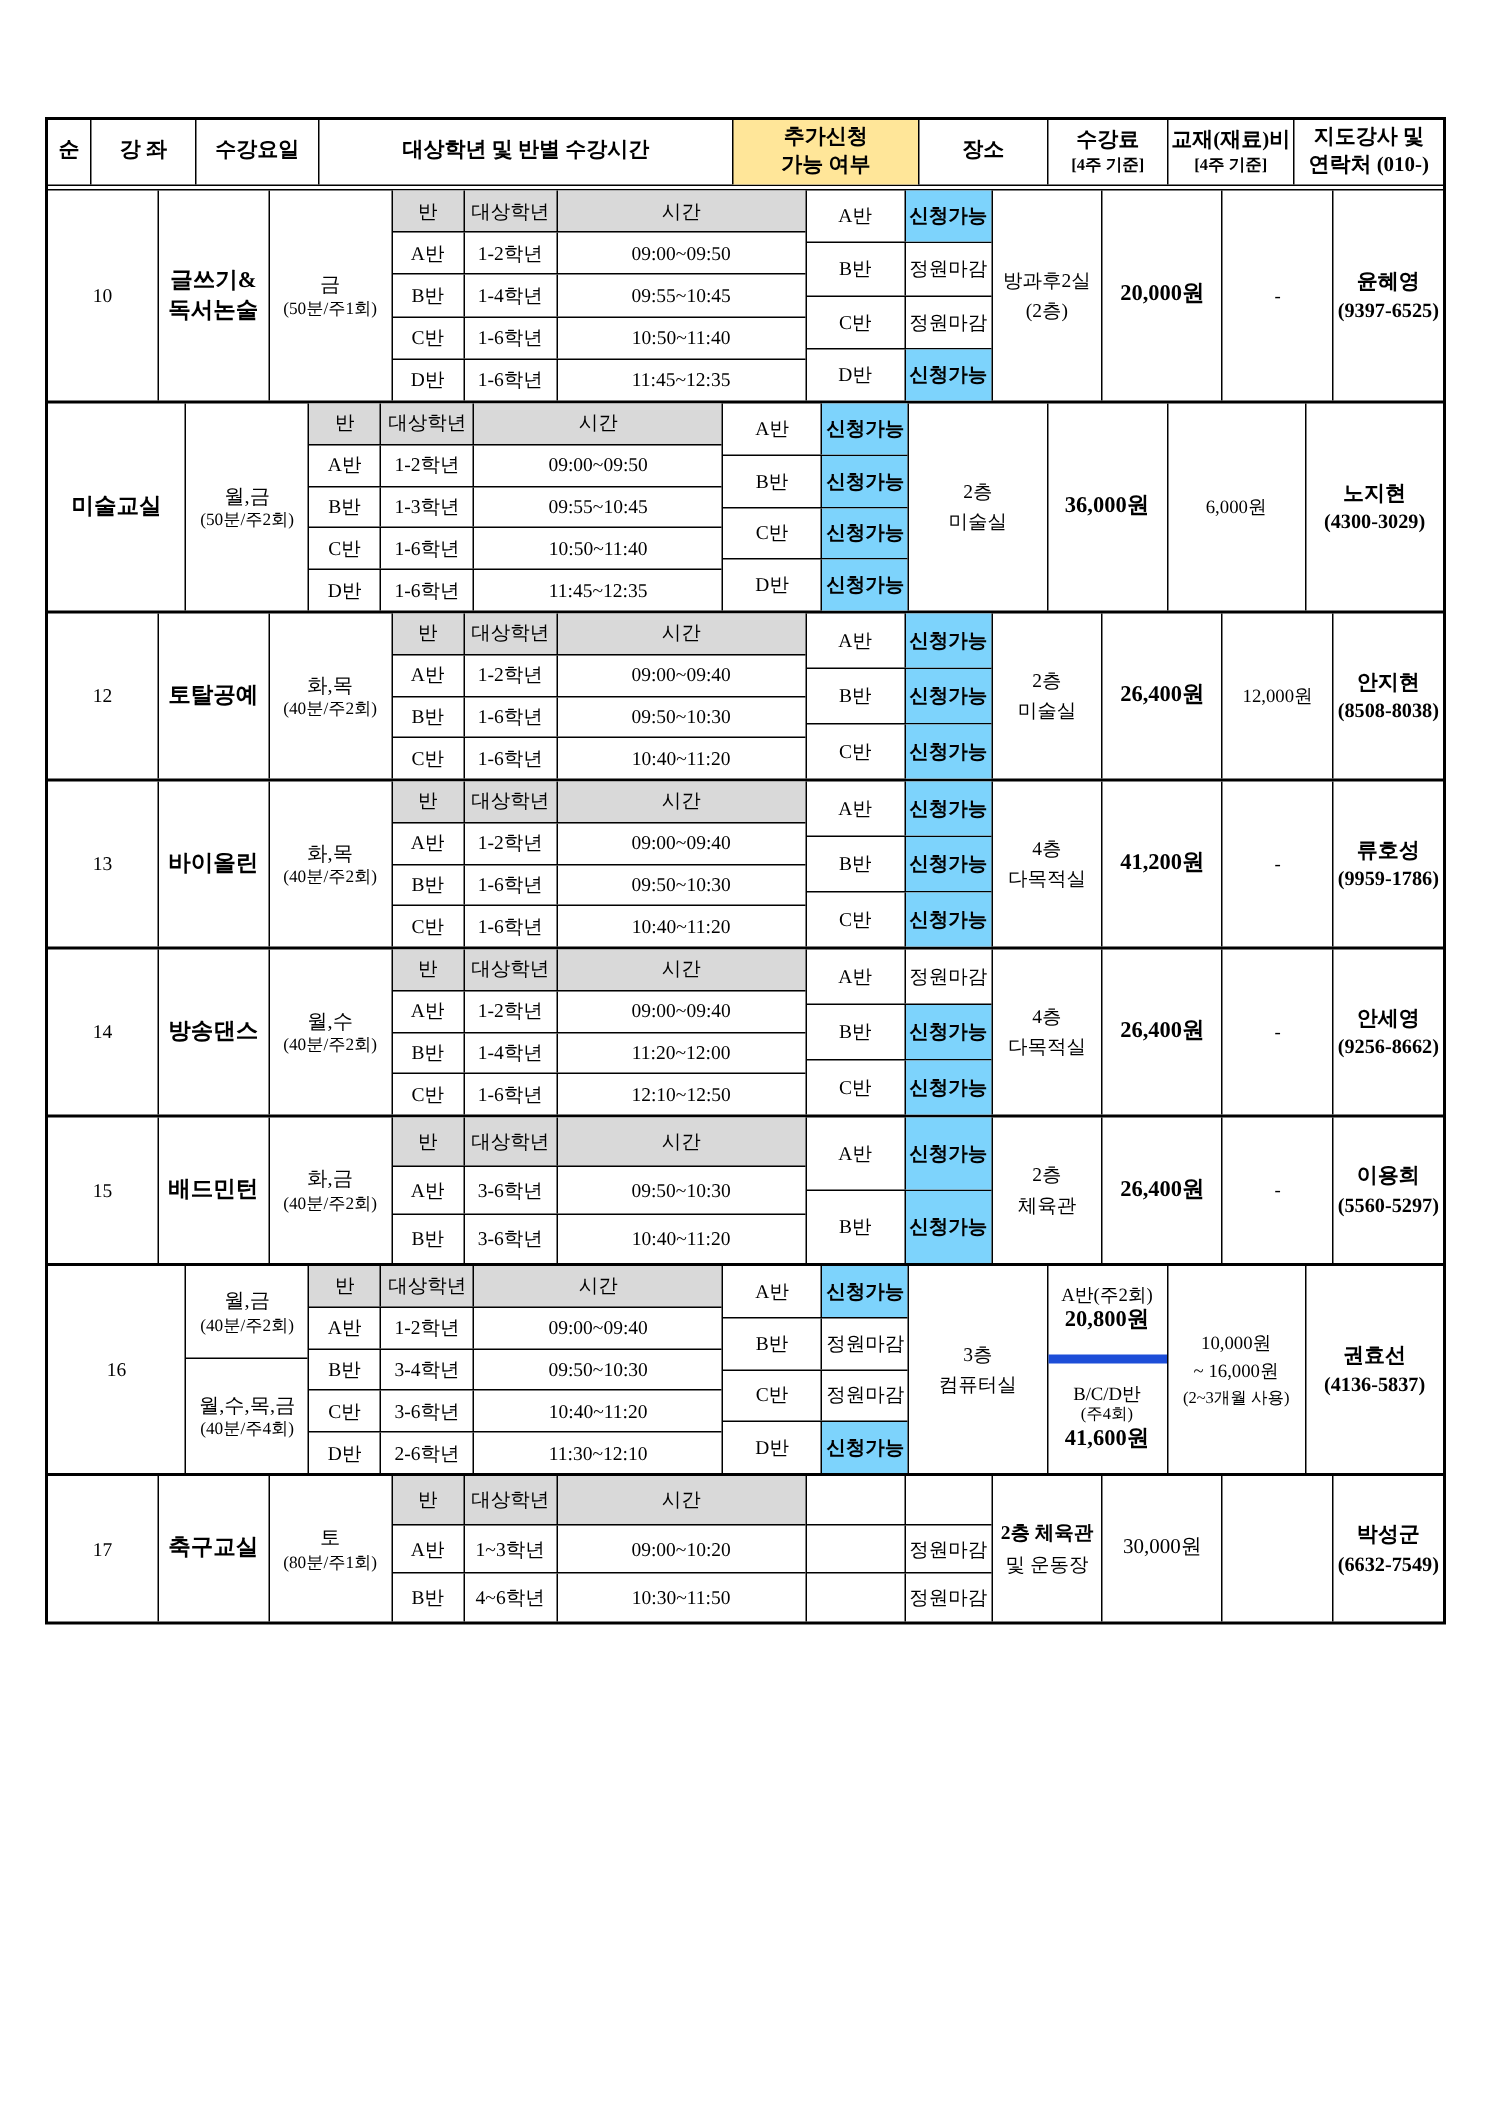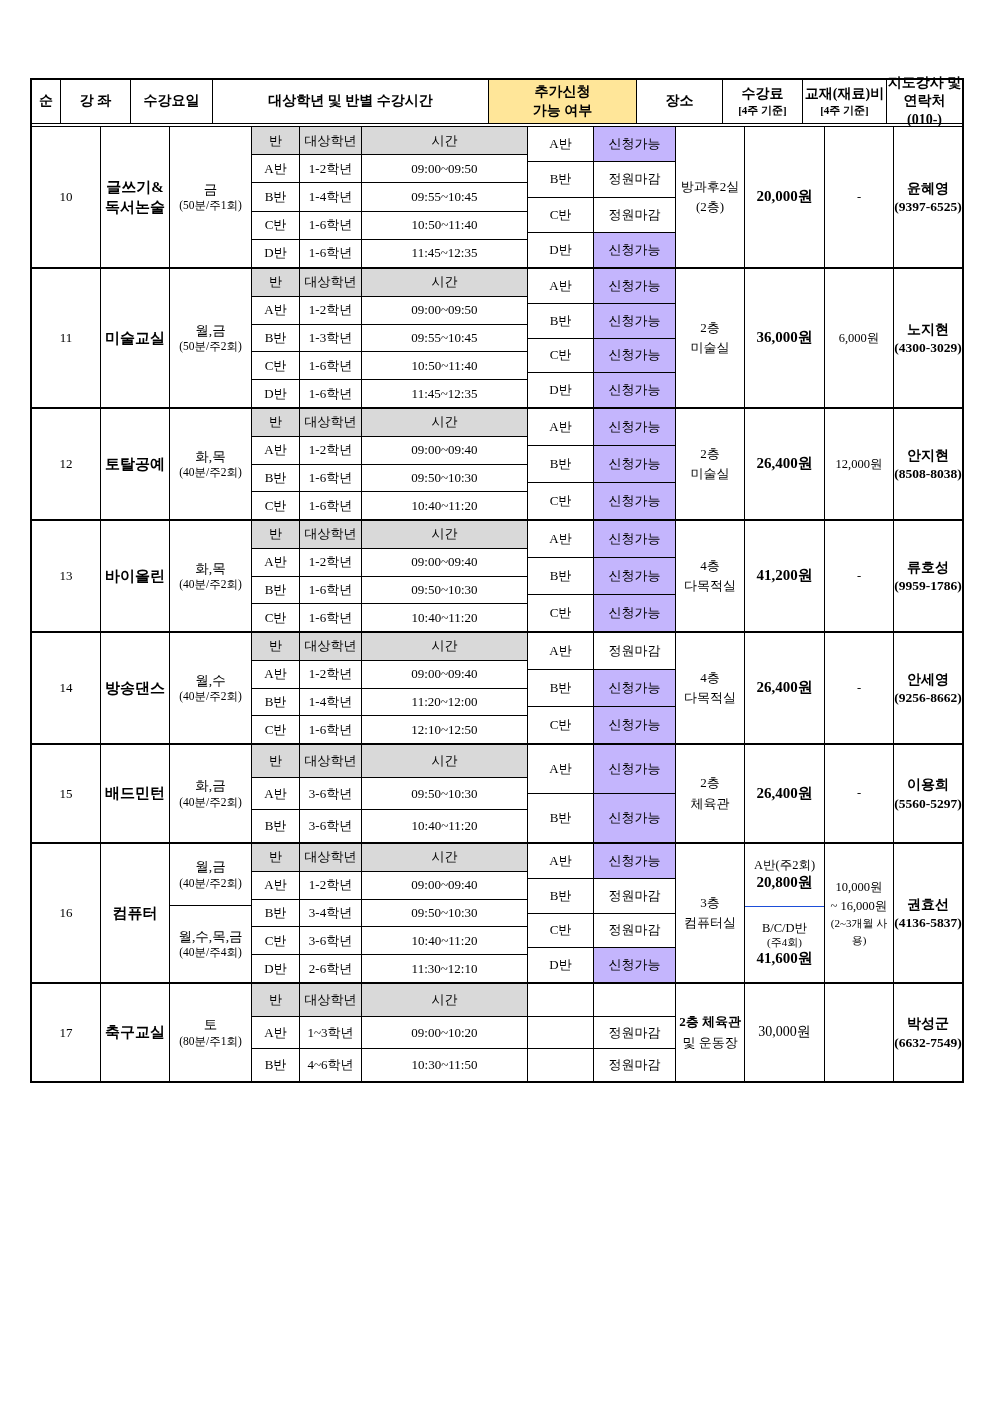--- a/index.html
+++ b/index.html
@@ -21,21 +21,21 @@
     font-weight: bold; font-size: 14px; line-height: 1.3;
   }
   .th:first-child { border-left: 0; }
   .th .sub { font-size: 11px; font-weight: 600; }
   .th-apply { background: #ffe699; }
   
   .w-num   { width: 28px; }
   .w-course{ width: 70px; }
   .w-days  { width: 82px; }
   .w-sched { width: 276px; }
-  .w-apply { width: 148px; }
+  .w-apply { width: 124px; }
   .w-place { width: 86px; }
   .w-fee   { width: 80px; }
   .w-mat   { width: 84px; }
   .w-teach { flex: 1; }
   
   .crow { display: flex; border-top: 2px solid #000; }
   .crow:first-child { border-top: 0; }
   .col { border-left: 1px solid #000; display: flex; flex-direction: column; }
   .col:first-child { border-left: 0; }
   .cellc {
@@ -58,30 +58,30 @@
            border-right: 1px solid #000; }
   .sc-cls { width: 48px; }
   .sc-grade { width: 62px; }
   .sc-time { flex: 1; border-right: 0; }
   
   .arow { flex: 1; display: flex; border-bottom: 1px solid #000; font-size: 13px; }
   .arow:last-child { border-bottom: 0; }
   .acell { display: flex; justify-content: center; align-items: center; text-align: center; }
   .a-cls { width: 66px; border-right: 1px solid #000; }
   .a-status { flex: 1; }
-  .a-status.ok { background: #c4b5fd; font-weight: normal; }
+  .a-status.ok { background: #7dd3fc; font-weight: bold; }
   
   .place-line { font-size: 13px; line-height: 1.55; }
   .mat-line { font-size: 12.5px; line-height: 1.5; }
   .mat-line.paren { font-size: 11px; }
   .teacher-name { font-size: 14px; font-weight: bold; line-height: 1.45; }
   .teacher-phone { font-size: 13.5px; font-weight: bold; }
   
   .fee-cell { display: flex; flex-direction: column; justify-content: center; align-items: center;
-              text-align: center; border-bottom: 1px solid #1d4ed8; }
+              text-align: center; border-bottom: 6px solid #1d4ed8; }
   .fee-cell:last-child { border-bottom: 0; }
   .fee-top { font-size: 12.5px; line-height: 1.2; }
   .fee-mid { font-size: 11px; line-height: 1.2; }
   .fee-amt { font-size: 15px; font-weight: bold; line-height: 1.3; }
   .fee-amt.normal { font-weight: 400; font-size: 14px; }
 </style>
 </head>
 <body>
 
 <div class="doc-table">
@@ -187,21 +187,20 @@
         </div>
         <div class="col w-mat cellc">
           <div class="mat-line" style="display: block;">-</div>
         </div>
         <div class="col w-teach cellc">
           <div class="teacher-name">윤혜영</div>
           <div class="teacher-phone">(9397-6525)</div>
         </div>
       </div>
       <div class="crow" style="height: 140px;">
-        <div class="col w-num cellc fs13">11</div>
         <div class="col w-course cellc">
           <div class="course-name" style="display: block;">미술교실</div>
         </div>
         <div class="col w-days">
           <div class="day-cell" style="flex-grow: 5;">
             <div class="day-label">월,금</div>
             <div class="day-sub">(50분/주2회)</div>
           </div>
         </div>
         <div class="col w-sched">
@@ -508,23 +507,20 @@
         <div class="col w-mat cellc">
           <div class="mat-line" style="display: block;">-</div>
         </div>
         <div class="col w-teach cellc">
           <div class="teacher-name">이용희</div>
           <div class="teacher-phone">(5560-5297)</div>
         </div>
       </div>
       <div class="crow" style="height: 140px;">
         <div class="col w-num cellc fs13">16</div>
-        <div class="col w-course cellc">
-          <div class="course-name" style="display: block;">컴퓨터</div>
-        </div>
         <div class="col w-days">
           <div class="day-cell" style="flex-grow: 2;">
             <div class="day-label">월,금</div>
             <div class="day-sub">(40분/주2회)</div>
           </div>
           <div class="day-cell" style="flex-grow: 3;">
             <div class="day-label">월,수,목,금</div>
             <div class="day-sub">(40분/주4회)</div>
           </div>
         </div>

